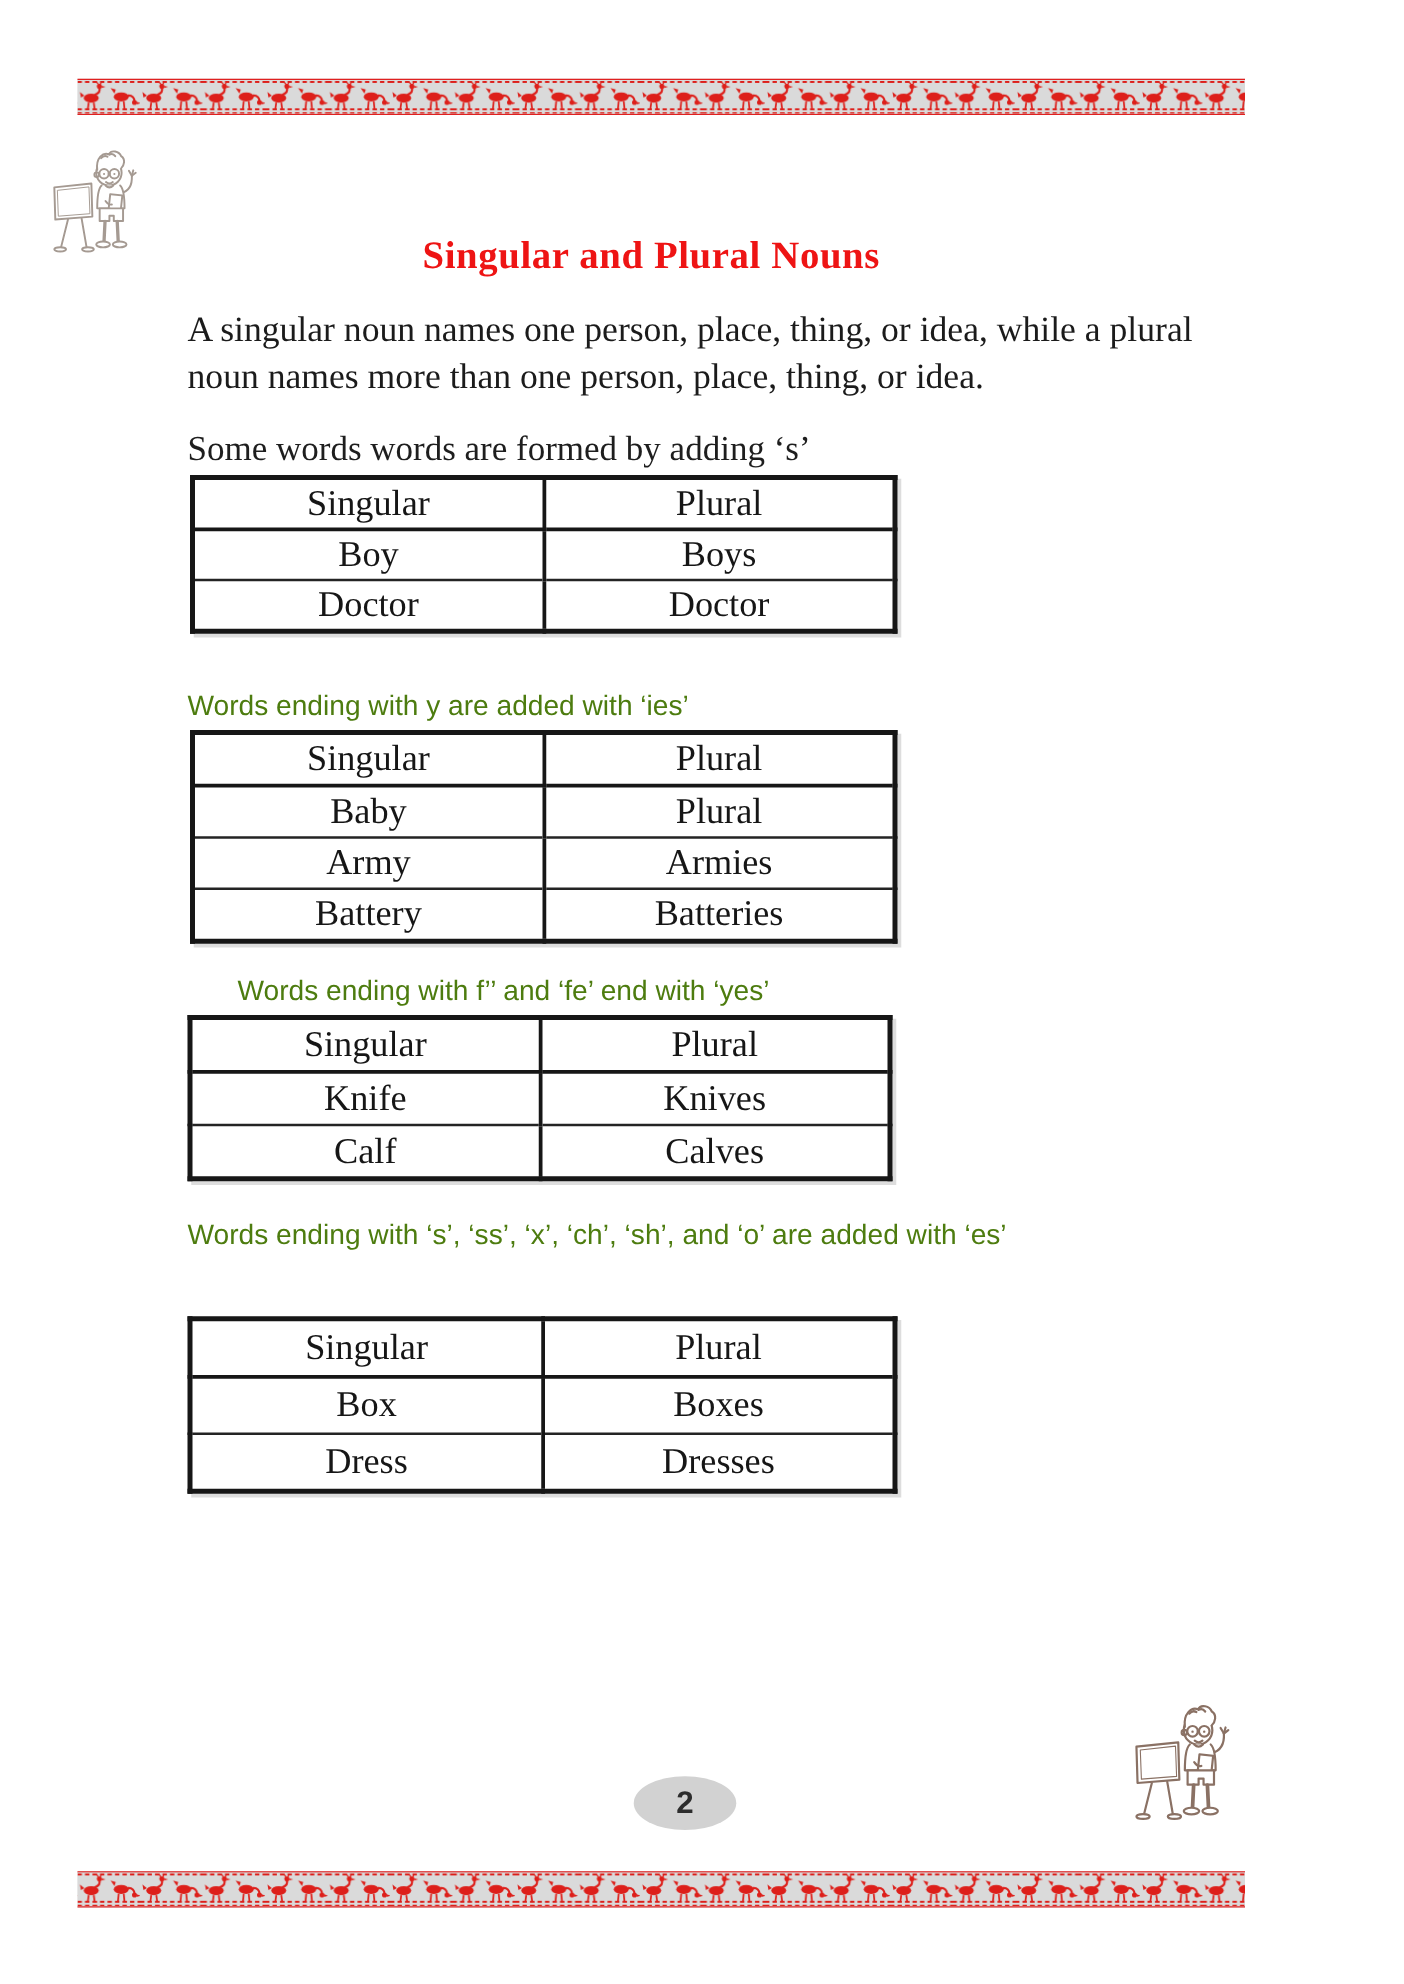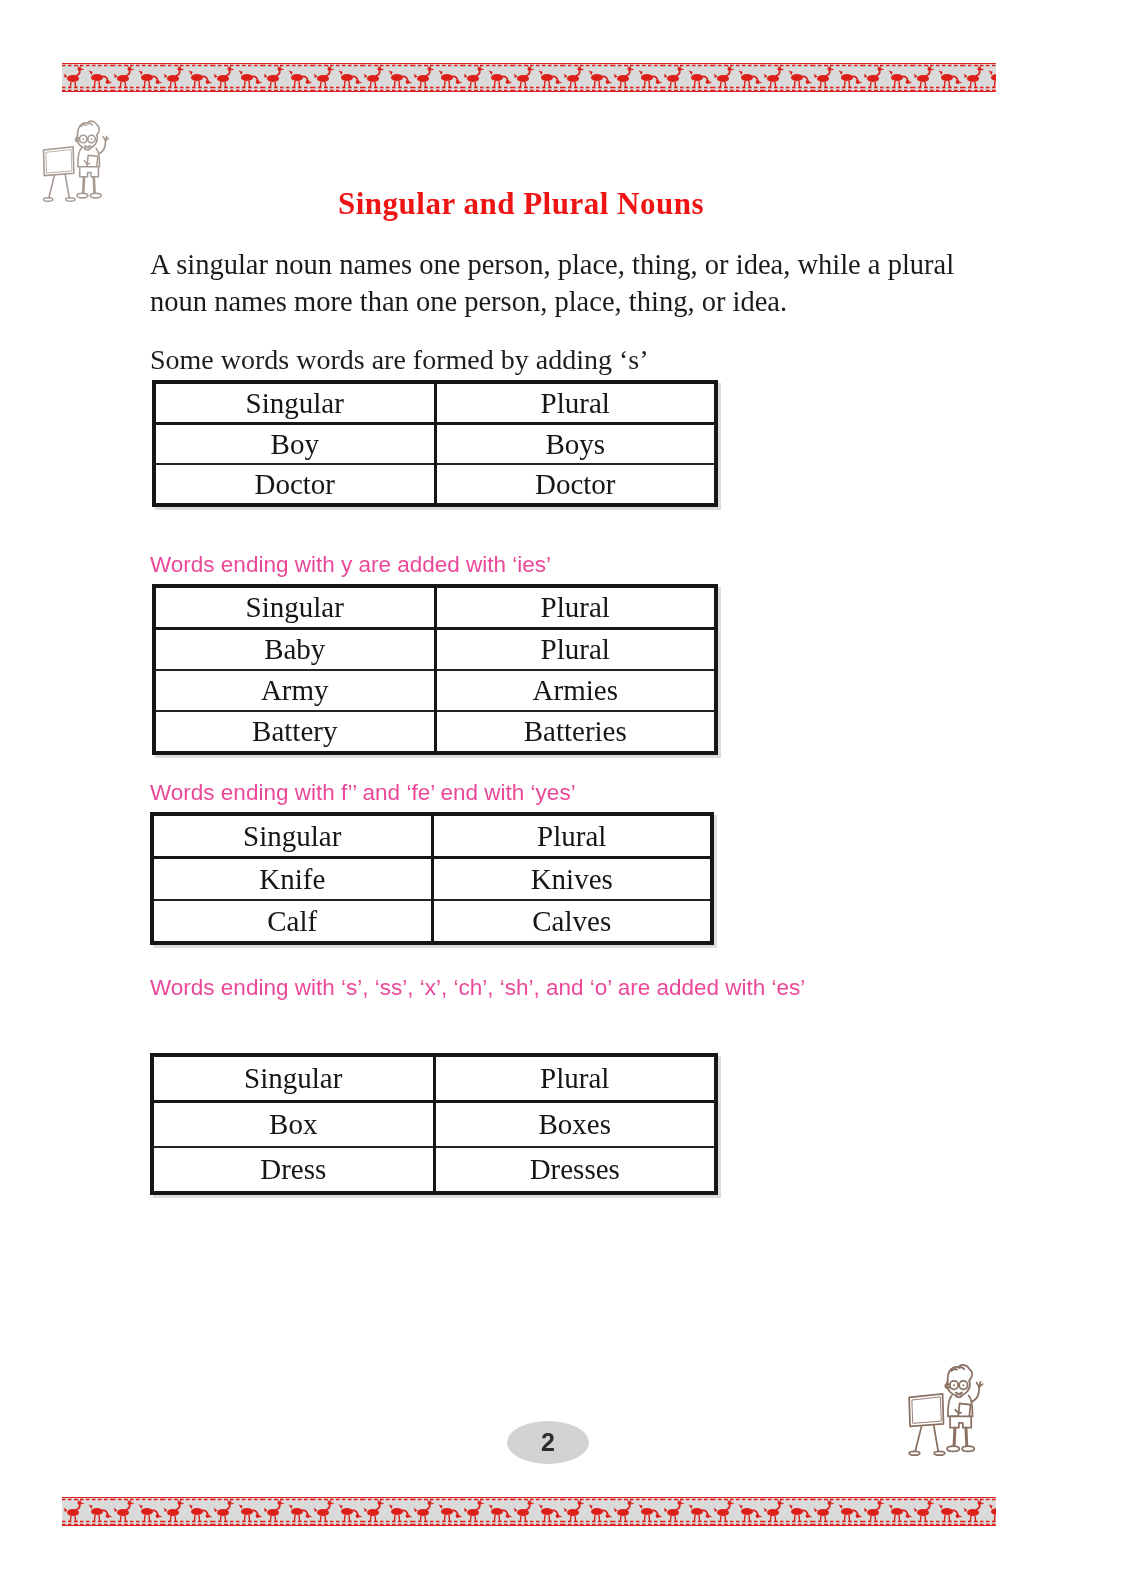--- a/index.html
+++ b/index.html
@@ -45,25 +45,25 @@
   }
   
   .caption-serif{
     position:absolute;left:150px;width:700px;
     font-family:"Liberation Serif", serif;
     font-size:28px;color:#1e1e1e;
   }
   .caption-sans{
     position:absolute;left:150px;width:830px;
     font-family:"Liberation Sans", sans-serif;
-    font-size:22.5px;color:#ec4899;
+    font-size:22.5px;color:#4d7c0f;
   }
   #cap1{top:344px;}
   #cap2{top:552px;}
-  #cap3{top:780px;}
+  #cap3{top:780px;margin-left:40px;}
   #cap4{top:975px;}
 
   
   table.wtable{
     position:absolute;
     border-collapse:collapse;
     table-layout:fixed;
     background:#fff;
     box-shadow:3px 3px 0 rgba(120,120,120,0.25);
   }

